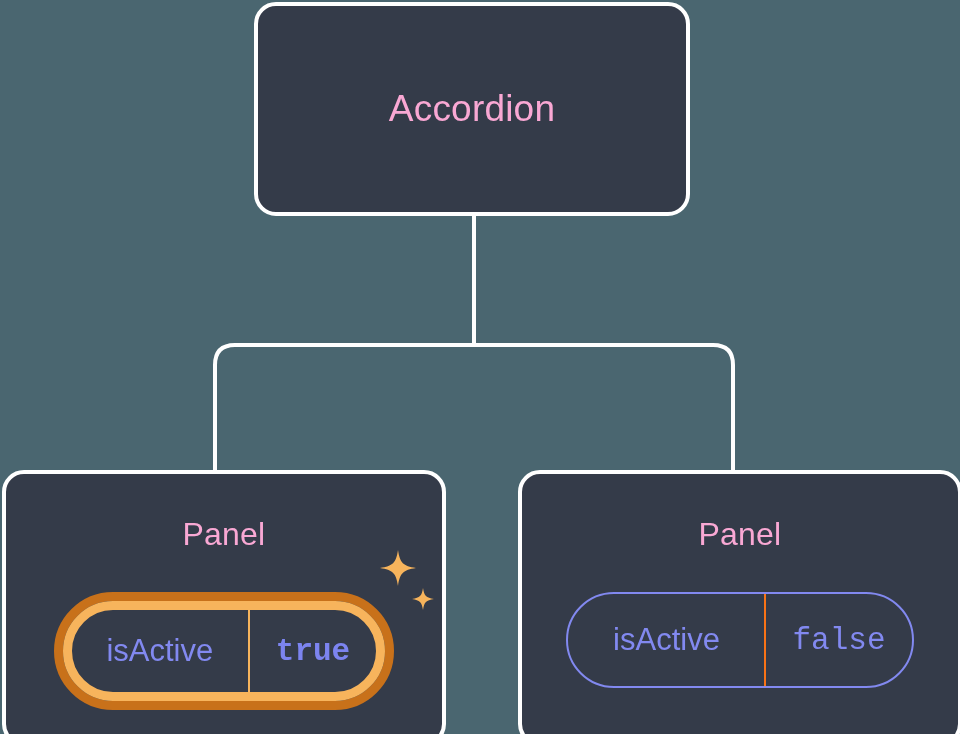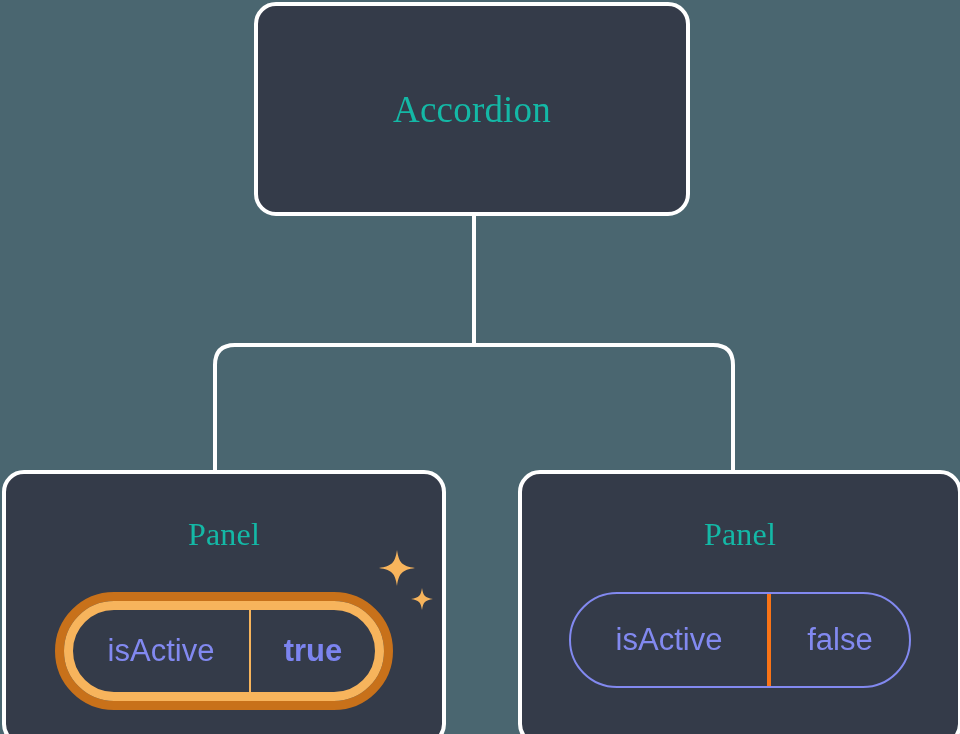--- a/index.html
+++ b/index.html
@@ -34,25 +34,24 @@
   
   .node {
     position: absolute;
     box-sizing: border-box;
     background: #343b49;
     border: 4px solid #ffffff;
     border-radius: 22px;
   }
 
   .node-title {
-    color: #14b8a6;
+    color: #f9a8d4;
     text-align: center;
     font-weight: 400;
     letter-spacing: 0.2px;
-    font-family: Liberation Serif, serif;
   }
 
   
   #node-accordion {
     left: 254px;
     top: 2px;
     width: 436px;
     height: 214px;
     display: flex;
     align-items: center;
@@ -97,31 +96,31 @@
   }
 
   .pill .cell {
     display: flex;
     align-items: center;
     justify-content: center;
     box-sizing: border-box;
   }
 
   .pill .cell-key { padding: 16px 26px; }
-  .pill .cell-val { padding: 0 26px; }
+  .pill .cell-val { padding: 0 26px; font-family: Liberation Mono, monospace; }
 
   
   .pill-normal {
     border: 2px solid #8289f0;
     height: 96px;
   }
   .pill-normal .cell-key { min-width: 196px; }
   .pill-normal .cell-val {
     min-width: 142px;
-    border-left: 4px solid #f97316;
+    border-left: 2px solid #f97316;
     text-align: right;
   }
   .pill-normal .cell-key span,
   .pill-normal .cell-val span {
     color: #8289f0;
     font-size: 31px;
     font-weight: 400;
   }
 
   

